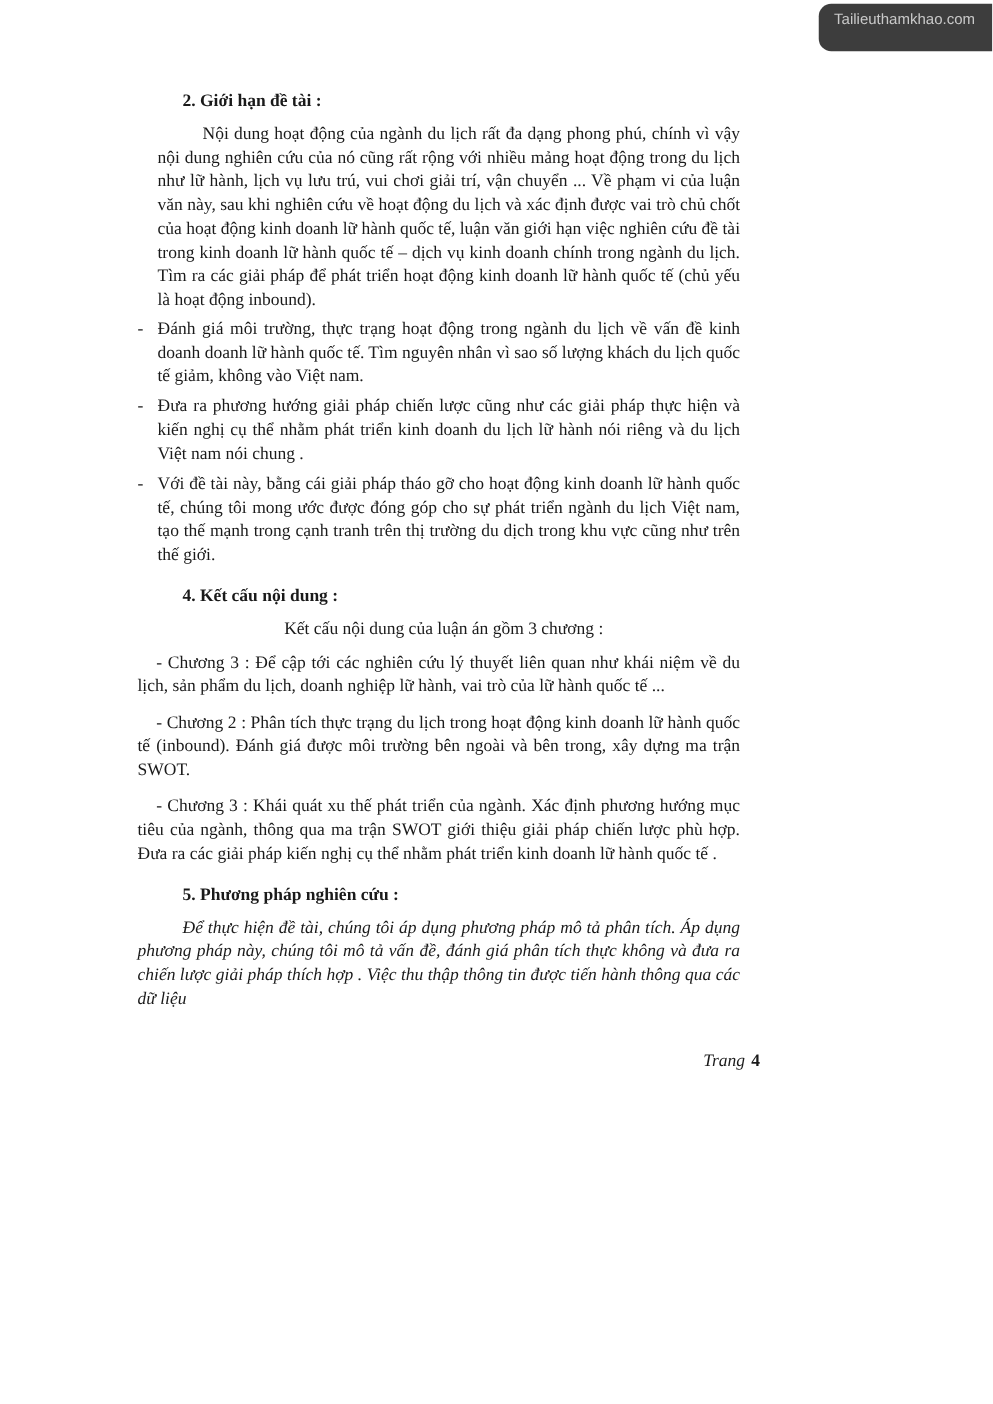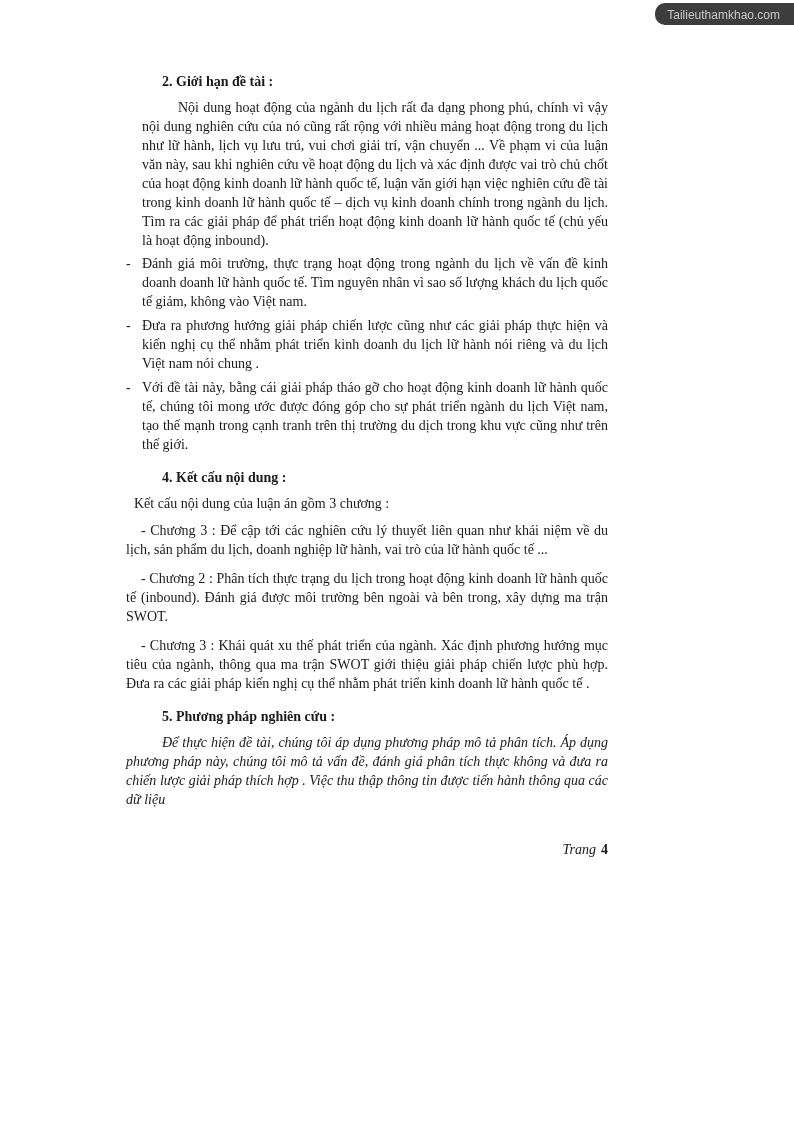--- a/index.html
+++ b/index.html
@@ -19,26 +19,26 @@
     overflow: hidden;
   }
   .watermark {
     position: absolute;
     top: 3px;
     right: 0px;
     background: #3d3d3d;
     color: #c9c9c9;
     font-family: "Liberation Sans", "DejaVu Sans", sans-serif;
     font-size: 12px;
-    padding: 3px 14px 0 12px;
+    padding: 3px 14px 16px 12px;
     border-radius: 10px 0 0 10px;
   }
   .content {
     position: absolute;
-    left: 126px;
+    left: 110px;
     top: 72px;
     width: 482px;
   }
   .heading {
     font-weight: bold;
     text-indent: 36px;
     margin: 0 0 7px 0;
   }
   .heading.gap {
     margin-top: 14px;
@@ -58,20 +58,21 @@
     margin-bottom: 5px;
   }
   .bullet-item .marker {
     position: absolute;
     left: 0;
     top: 0;
   }
   .intro {
     text-indent: 8px;
     margin: 0 0 8px 0;
+    text-align: center;
   }
   .chapter {
     text-align: justify;
     text-indent: 15px;
     margin: 0 0 10px 0;
   }
   .method-para {
     font-style: italic;
     text-align: justify;
     text-indent: 36px;

